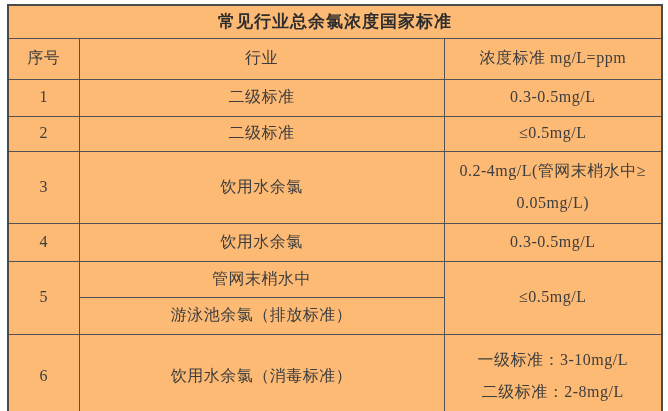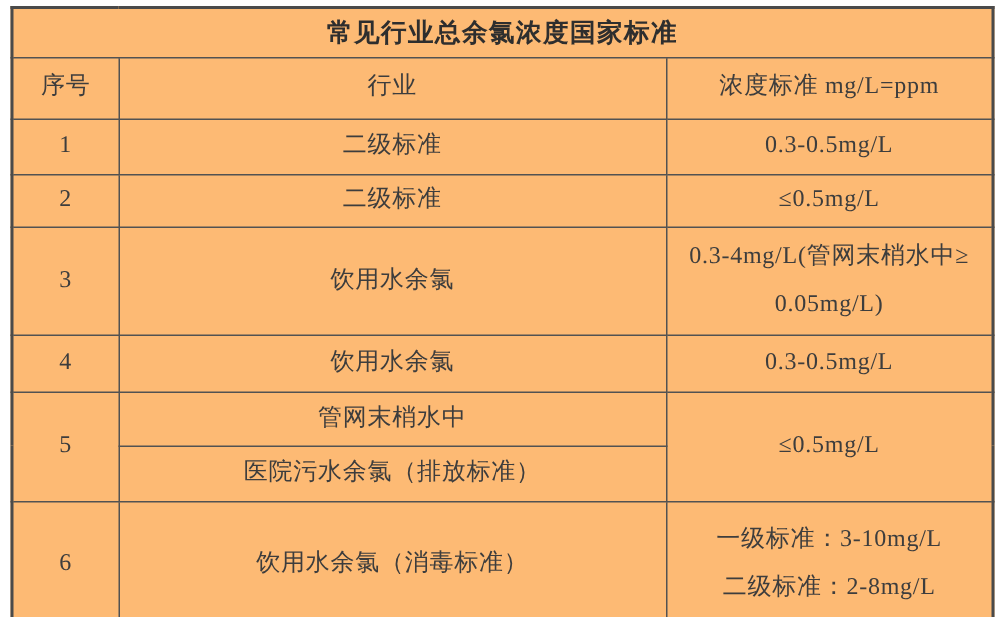--- a/index.html
+++ b/index.html
@@ -74,36 +74,36 @@
       </tr>
       <tr class="r-2">
         <td>2</td>
         <td>二级标准</td>
         <td>≤0.5mg/L</td>
       </tr>
       <tr class="r-3">
         <td>3</td>
         <td>饮用水余氯</td>
         <td class="two-line">
-          <div>0.3-4mg/L(管网末梢水中≥</div>
+          <div>0.2-4mg/L(管网末梢水中≥</div>
           <div>0.05mg/L)</div>
         </td>
       </tr>
       <tr class="r-4">
         <td>4</td>
         <td>饮用水余氯</td>
         <td>0.3-0.5mg/L</td>
       </tr>
       <tr class="r-5a">
         <td rowspan="2">5</td>
         <td>管网末梢水中</td>
         <td rowspan="2">≤0.5mg/L</td>
       </tr>
       <tr class="r-5b">
-        <td>医院污水余氯（排放标准）</td>
+        <td>游泳池余氯（排放标准）</td>
       </tr>
       <tr class="r-6">
         <td>6</td>
         <td>饮用水余氯（消毒标准）</td>
         <td class="two-line">
           <div>一级标准：3-10mg/L</div>
           <div>二级标准：2-8mg/L</div>
         </td>
       </tr>
     </tbody>

